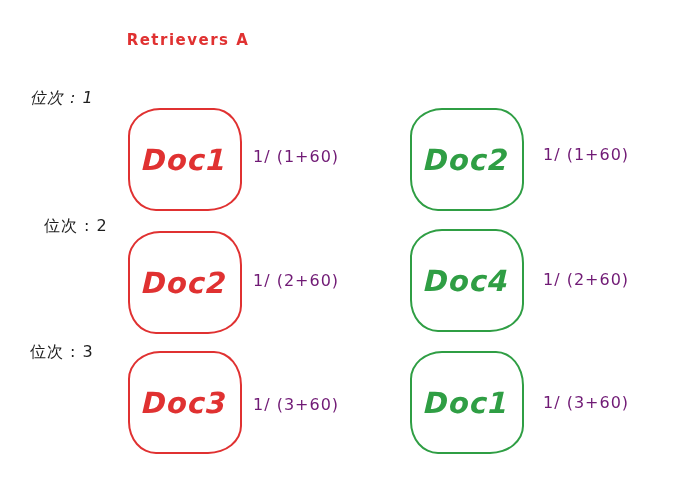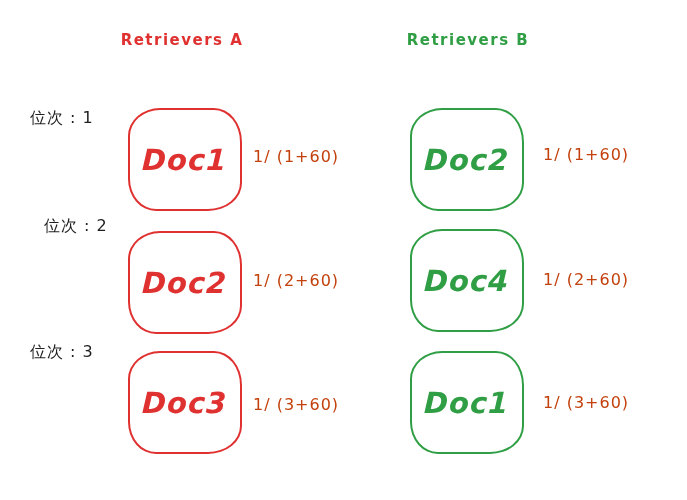--- a/index.html
+++ b/index.html
@@ -19,33 +19,33 @@
   .col-title {
     position: absolute;
     top: 31px;
     width: 180px;
     text-align: center;
     font-size: 15px;
     font-weight: bold;
     letter-spacing: 1.5px;
     white-space: nowrap;
   }
-  .col-title.a { left: 92px;  color: #e03131; }
+  .col-title.a { left: 98px;  color: #e03131; }
   .col-title.b { left: 378px; color: #2f9e44; }
 
   
   .rank {
     position: absolute;
     left: 30px;
     font-size: 16px;
     color: #1e1e1e;
     letter-spacing: 1px;
     white-space: nowrap;
   }
-  .rank.r1 { top: 108px; }
+  .rank.r1 { top: 88px; font-style: italic; }
   .rank.r2 { top: 216px; margin-left: 14px; }
   .rank.r3 { top: 342px; text-align: center; }
 
   
   .doc-box {
     position: absolute;
     width: 110px;
     height: 99px;
     border-radius: 32px 28px 34px 28px / 28px 34px 28px 32px;
     display: flex;
@@ -69,38 +69,37 @@
   .pos-a2 { left: 128px; top: 231px; }
   .pos-a3 { left: 128px; top: 351px; }
   .pos-b1 { left: 410px; top: 108px; }
   .pos-b2 { left: 410px; top: 229px; }
   .pos-b3 { left: 410px; top: 351px; }
 
   
   .score {
     position: absolute;
     font-size: 16px;
-    color: #c2410c;
+    color: #701a75;
     letter-spacing: 1px;
     white-space: nowrap;
   }
   .score.s-a1 { left: 253px; top: 147px; }
   .score.s-a2 { left: 253px; top: 271px; }
   .score.s-a3 { left: 253px; top: 395px; }
   .score.s-b1 { left: 543px; top: 145px; }
   .score.s-b2 { left: 543px; top: 270px; }
   .score.s-b3 { left: 543px; top: 393px; }
 </style>
 </head>
 <body>
 
 <div class="canvas">
 
   <div class="col-title a">Retrievers A</div>
-  <div class="col-title b">Retrievers B</div>
 
   <div class="rank r1">位次 : 1</div>
   <div class="rank r2">位次 : 2</div>
   <div class="rank r3">位次 : 3</div>
 
   <div class="doc-box a pos-a1">
     <span class="doc-label">Doc1</span>
   </div>
   <div class="doc-box a pos-a2">
     <span class="doc-label">Doc2</span>

